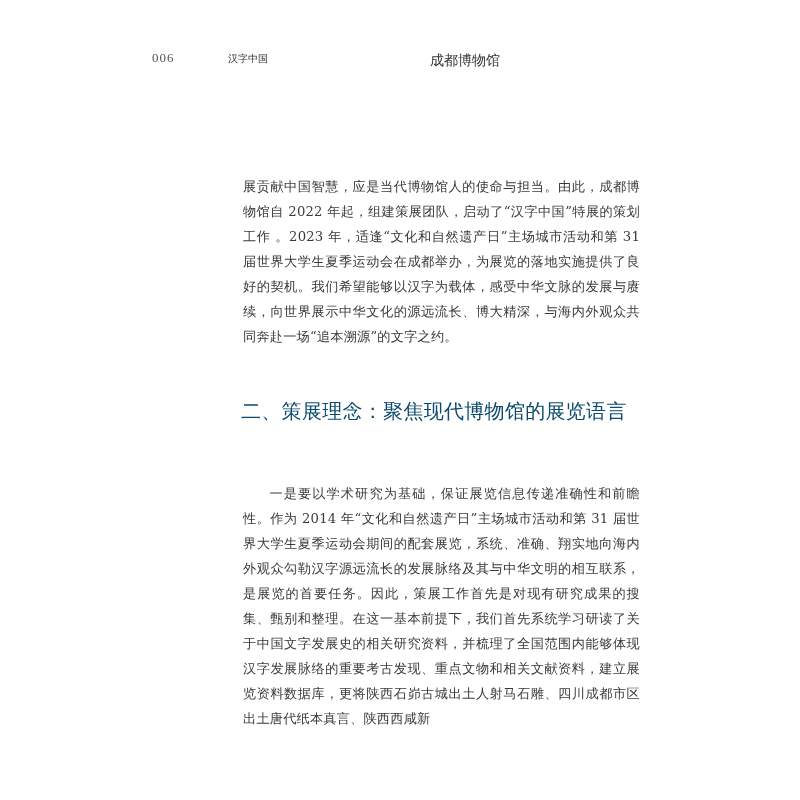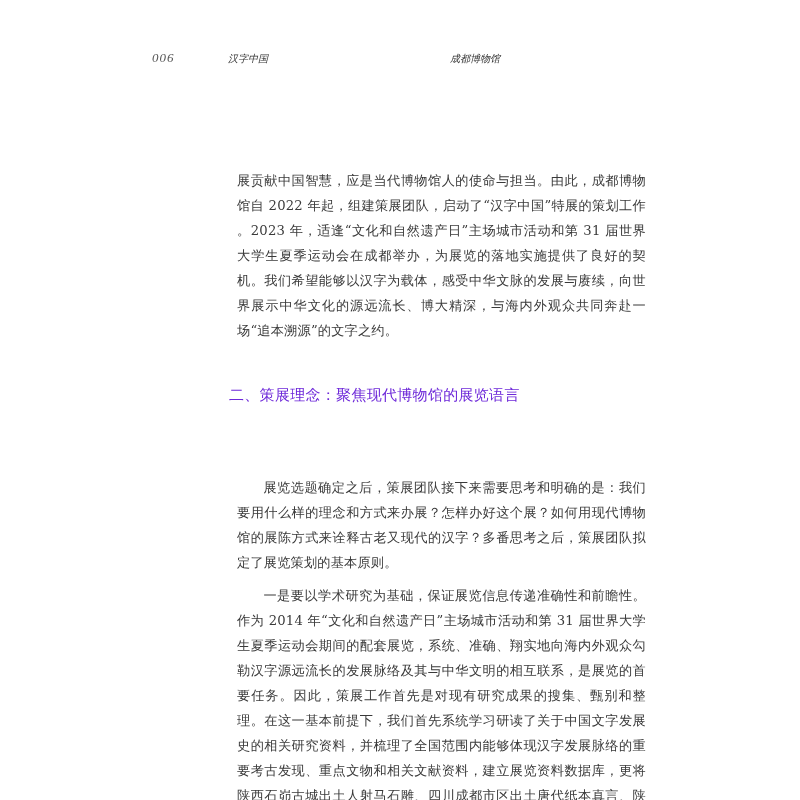--- a/index.html
+++ b/index.html
@@ -14,21 +14,20 @@
       overflow: hidden;
       font-family: "DejaVu Serif", "Liberation Serif", serif;
       color: #3a3a3a;
     }
     .page-header {
       position: absolute;
       top: 50px;
       left: 0;
       width: 652px;
       height: 20px;
-      font-style: italic;
     }
     .page-number {
       position: absolute;
       left: 152px;
       top: 0;
       font-family: "Liberation Serif", "DejaVu Serif", serif;
       font-size: 13px;
       letter-spacing: 1px;
       color: #555;
     }
@@ -38,47 +37,47 @@
       top: 2px;
       font-family: "DejaVu Sans", sans-serif;
       font-size: 10px;
       color: #333;
     }
     .running-publisher {
       position: absolute;
       right: 152px;
       top: 2px;
       font-family: "DejaVu Sans", sans-serif;
-      font-size: 10px;
+      font-size: 14px;
       color: #333;
     }
     .text-block {
       position: absolute;
       left: 229px;
       width: 425px;
       font-size: 13.2px;
       line-height: 25px;
       text-align: justify;
       color: #3a3a3a;
       letter-spacing: 0.2px;
     }
     .text-block p {
-      margin: 8px;
+      margin: 14px;
     }
     .block-1 {
       top: 160px;
     }
     .section-heading {
       position: absolute;
       left: 229px;
       top: 386px;
-      font-size: 15px;
+      font-size: 20px;
       font-weight: normal;
-      color: #6d28d9;
-      margin: 0;
+      color: #0c4a6e;
+      margin: 12px;
       letter-spacing: 0.3px;
     }
     .block-2 {
       top: 467px;
     }
     .indent {
       text-indent: 2em;
     }
   </style>
 </head>
@@ -90,15 +89,14 @@
   <span class="running-publisher">成都博物馆</span>
 </div>
 
 <div class="text-block block-1">
   <p>展贡献中国智慧，应是当代博物馆人的使命与担当。由此，成都博物馆自 2022 年起，组建策展团队，启动了“汉字中国”特展的策划工作 。2023 年，适逢“文化和自然遗产日”主场城市活动和第 31 届世界大学生夏季运动会在成都举办，为展览的落地实施提供了良好的契机。我们希望能够以汉字为载体，感受中华文脉的发展与赓续，向世界展示中华文化的源远流长、博大精深，与海内外观众共同奔赴一场“追本溯源”的文字之约。</p>
 </div>
 
 <h2 class="section-heading">二、策展理念：聚焦现代博物馆的展览语言</h2>
 
 <div class="text-block block-2">
-  <p class="indent">展览选题确定之后，策展团队接下来需要思考和明确的是：我们要用什么样的理念和方式来办展？怎样办好这个展？如何用现代博物馆的展陈方式来诠释古老又现代的汉字？多番思考之后，策展团队拟定了展览策划的基本原则。</p>
   <p class="indent">一是要以学术研究为基础，保证展览信息传递准确性和前瞻性。作为 2014 年“文化和自然遗产日”主场城市活动和第 31 届世界大学生夏季运动会期间的配套展览，系统、准确、翔实地向海内外观众勾勒汉字源远流长的发展脉络及其与中华文明的相互联系，是展览的首要任务。因此，策展工作首先是对现有研究成果的搜集、甄别和整理。在这一基本前提下，我们首先系统学习研读了关于中国文字发展史的相关研究资料，并梳理了全国范围内能够体现汉字发展脉络的重要考古发现、重点文物和相关文献资料，建立展览资料数据库，更将陕西石峁古城出土人射马石雕、四川成都市区出土唐代纸本真言、陕西西咸新</p>
 </div>
 
 </body></html>

